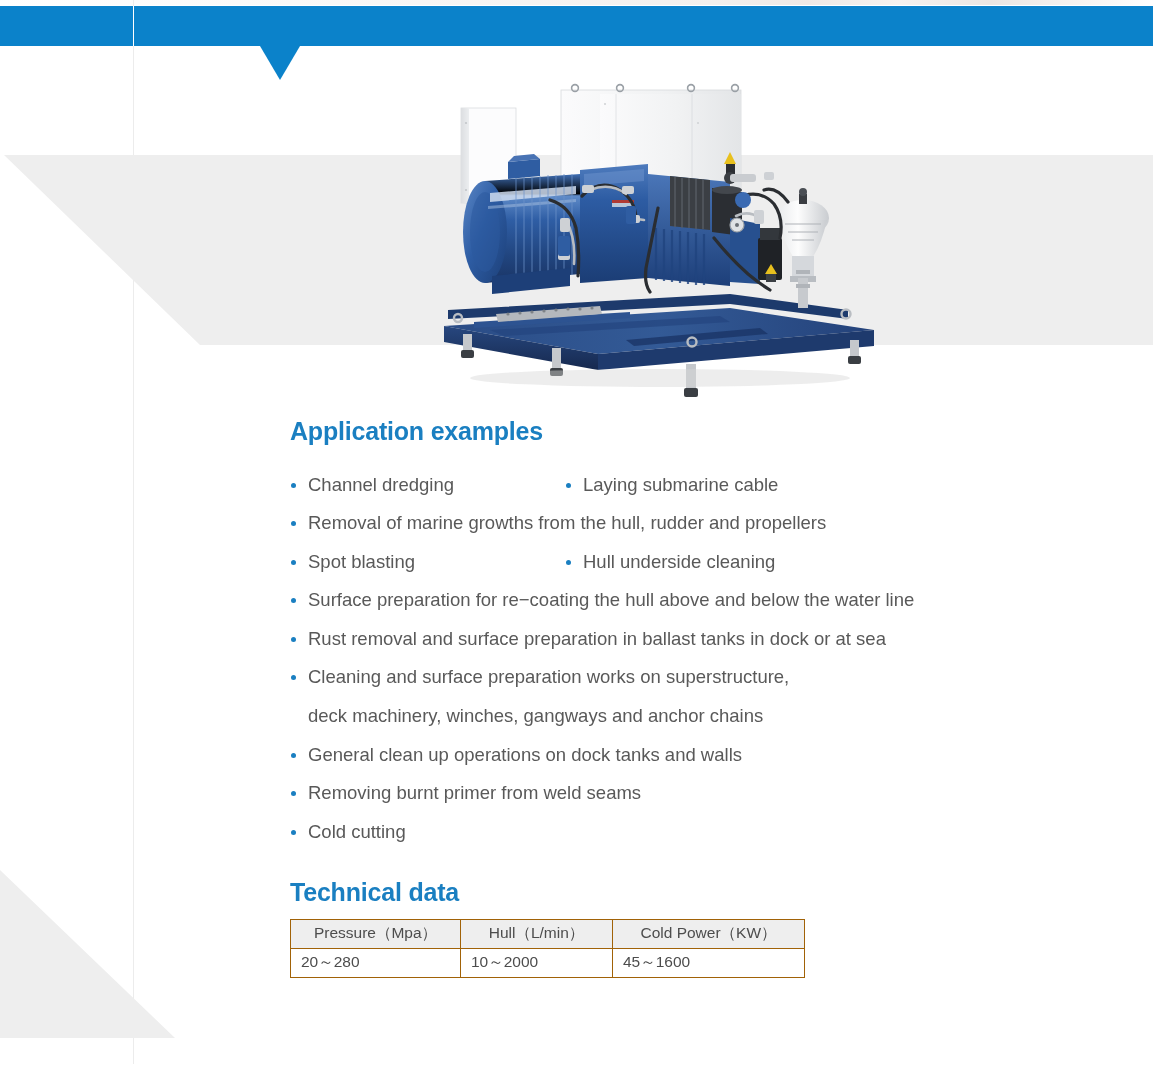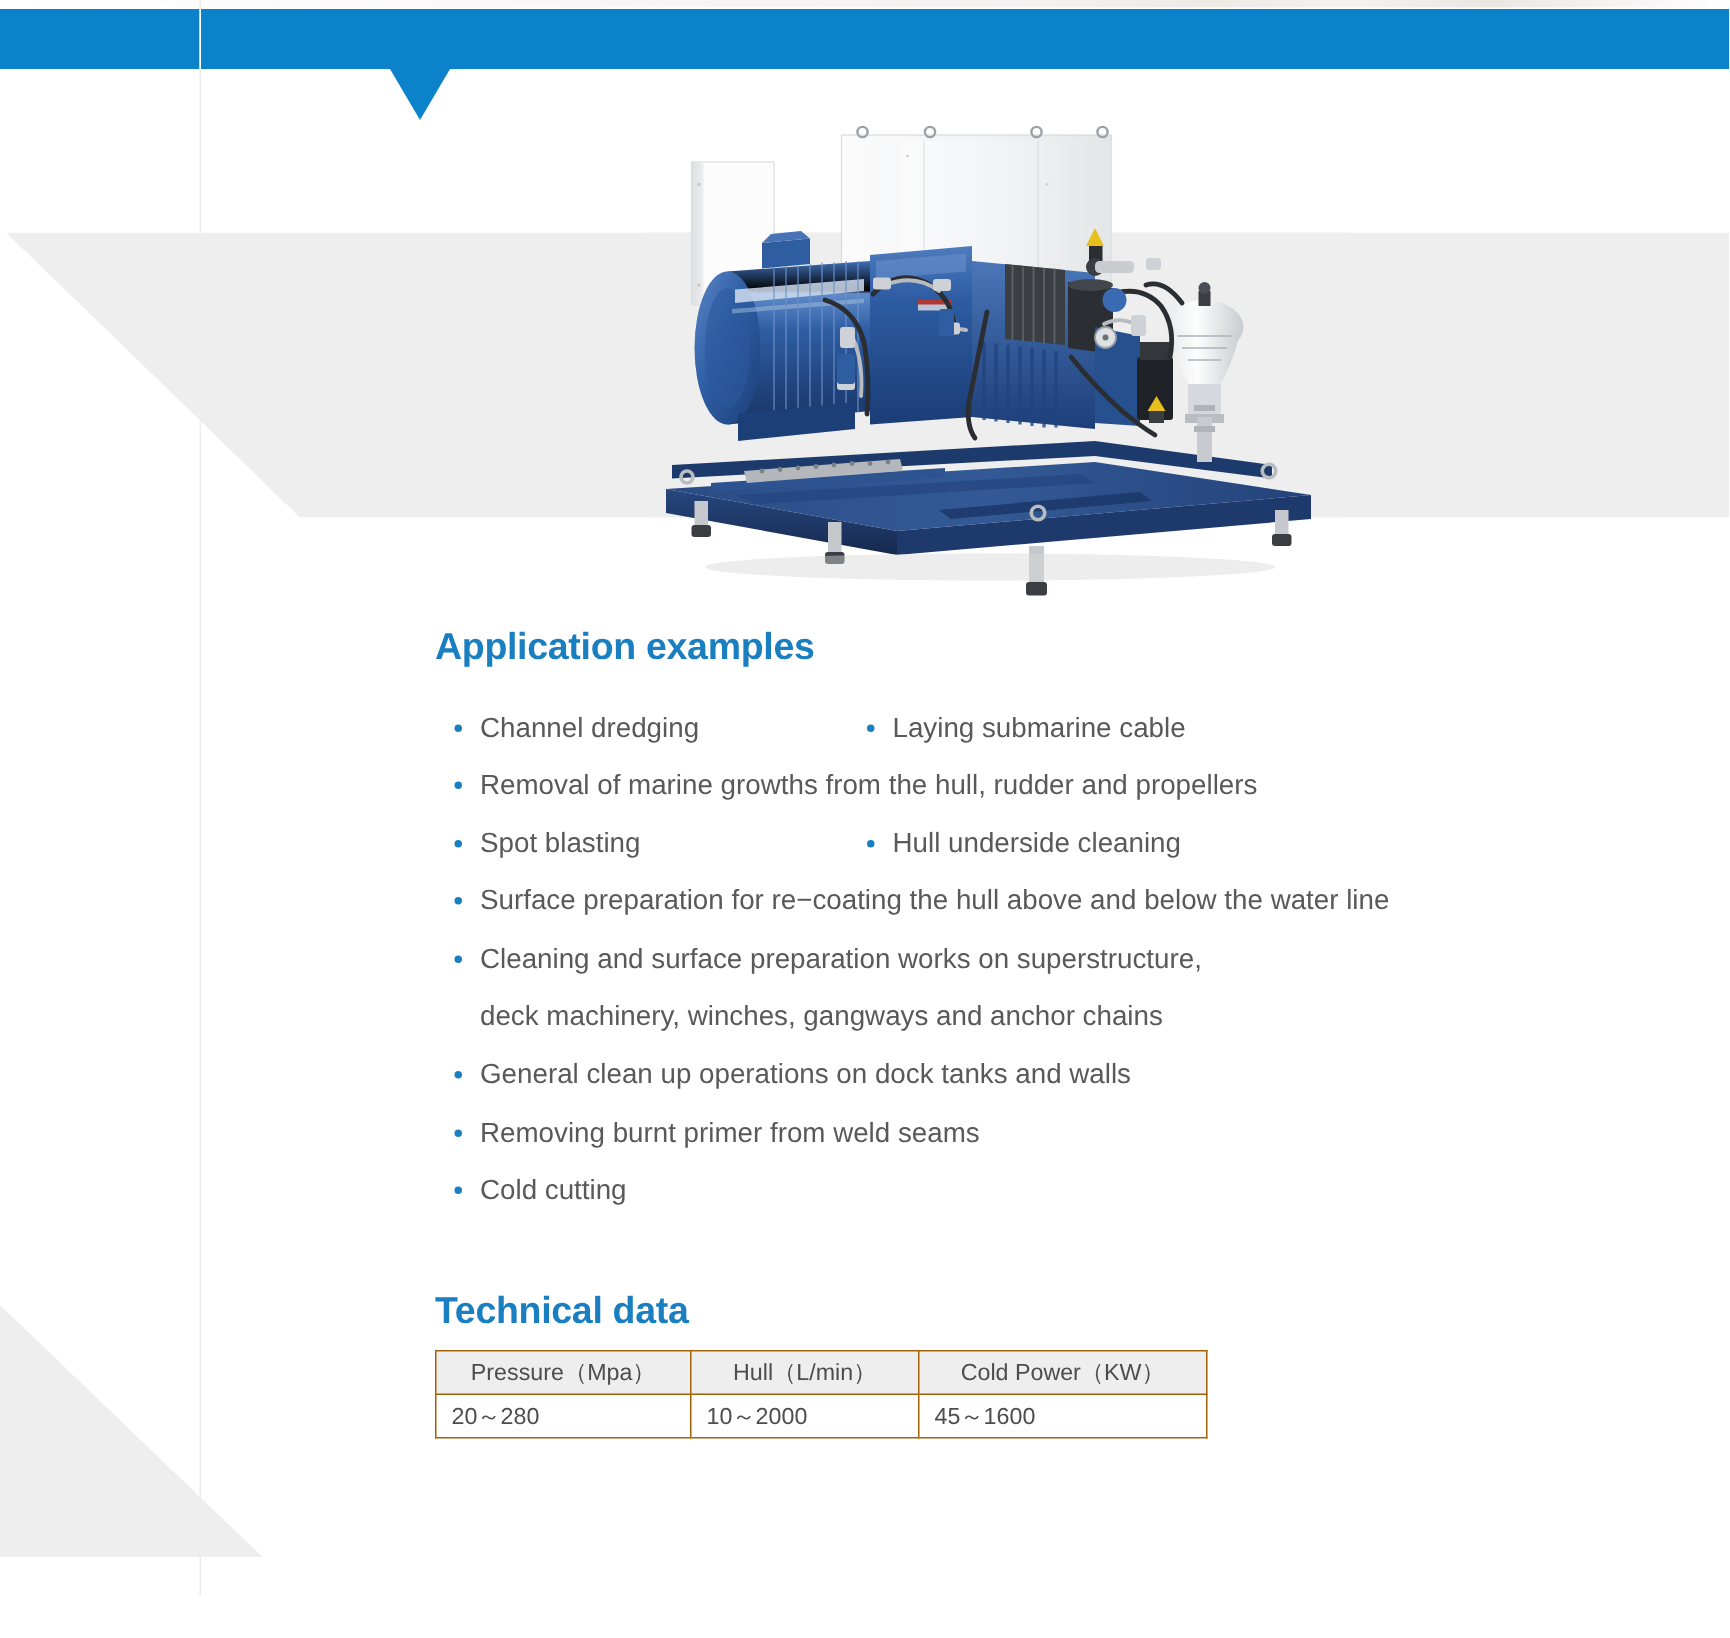--- a/index.html
+++ b/index.html
@@ -91,21 +91,21 @@
   .section-title {
     color: #1a7fc1;
     font-size: 25px;
     font-weight: bold;
     letter-spacing: -0.2px;
     margin: 0 0 20px 0;
     line-height: 1.1;
   }
   ul.bullets {
     list-style: none;
-    margin: 12px;
+    margin: 0;
     padding: 0;
   }
   ul.bullets li {
     position: relative;
     color: #595959;
     font-size: 18.5px;
     line-height: 38.6px;
     padding-left: 18px;
     white-space: nowrap;
   }
@@ -125,21 +125,21 @@
     padding-left: 18px;
   }
   ul.bullets li .col2 .dot2 {
     position: absolute;
     left: 1px; top: 17px;
     width: 5px; height: 5px;
     border-radius: 50%;
     background: #1a7fc1;
   }
   .section-title.tech {
-    margin-top: 48px;
+    margin-top: 28px;
     margin-bottom: 12px;
   }
 
   
   table.techtable {
     border-collapse: collapse;
     table-layout: fixed;
   }
   table.techtable th,
   table.techtable td {
@@ -432,20 +432,24 @@
         <span class="dot"></span>
         <span>Spot blasting</span>
         <span class="col2">
           <span class="dot2"></span>
           <span>Hull underside cleaning</span>
         </span>
       </li>
       <li>
         <span class="dot"></span>
         <span>Surface preparation for re−coating the hull above and below the water line</span>
+      </li>
+      <li>
+        <span class="dot"></span>
+        <span>Rust removal and surface preparation in ballast tanks in dock or at sea</span>
       </li>
       <li>
         <span class="dot"></span>
         <span>Cleaning and surface preparation works on superstructure,</span>
       </li>
       <li class="indent-cont">
         <span>deck machinery, winches, gangways and anchor chains</span>
       </li>
       <li>
         <span class="dot"></span>

